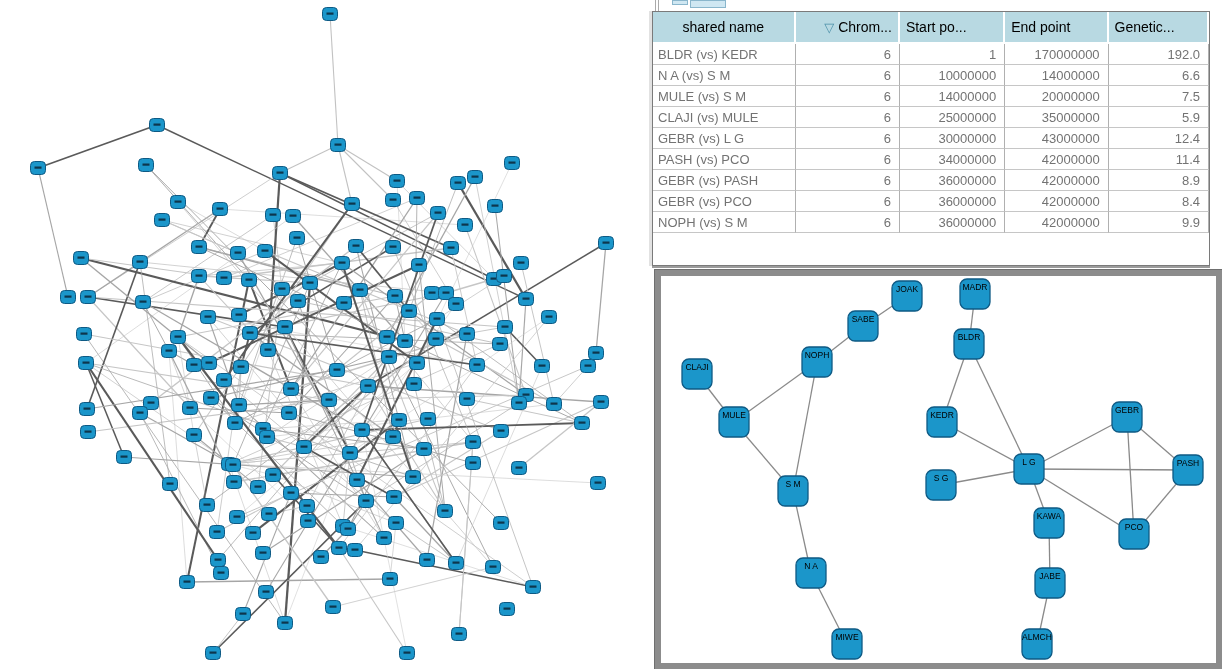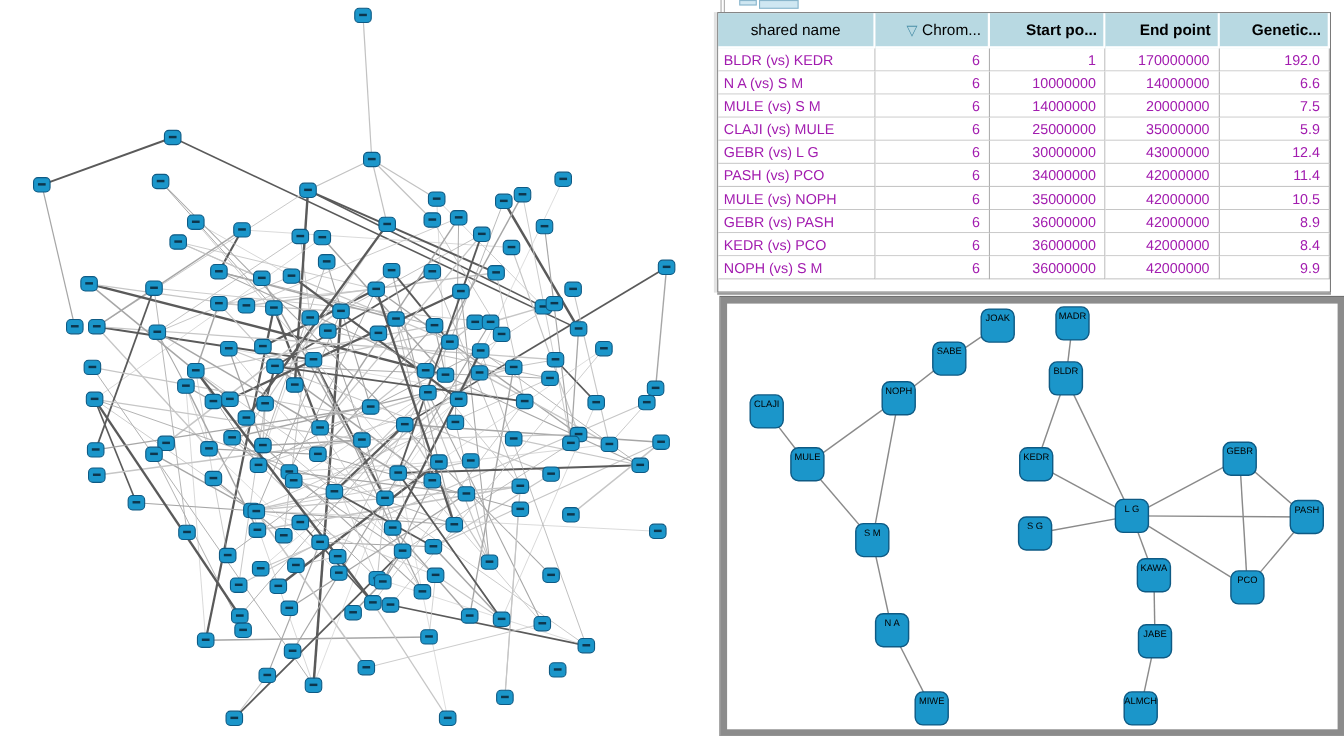--- a/index.html
+++ b/index.html
@@ -19,24 +19,24 @@
     border:1px solid #7a7a7a;background:#ffffff;box-sizing:border-box;
     box-shadow:-3px 0 0 #e2e2e2, 0 2px 0 #9b9b9b;
   }
   #edge-table{border-collapse:separate;border-spacing:0;width:100%;table-layout:fixed;}
   #edge-table th{
     background:#b8d9e2;color:#000;font-size:14px;font-weight:400;
     height:32px;padding:0 6px;border-right:2px solid #ffffff;border-bottom:2px solid #ffffff;
     overflow:hidden;white-space:nowrap;box-sizing:border-box;
   }
   #edge-table th.c-name{text-align:center;}
-  #edge-table th.c-num{text-align:right;font-weight:bold;}
+  #edge-table th.c-num{text-align:left;}
   #edge-table th.c-chrom{text-align:right;}
   #edge-table td{
-    background:#ffffff;color:#a21caf;font-size:13px;height:21px;padding:0 8px;
+    background:#ffffff;color:#737373;font-size:13px;height:21px;padding:0 8px;
     border-right:1px solid #b0b0b0;border-bottom:1px solid #c6c6c6;
     overflow:hidden;white-space:nowrap;box-sizing:border-box;
   }
   #edge-table td.t-name{text-align:left;padding-left:5px;}
   #edge-table td.t-num{text-align:right;}
   .funnel{color:#4a8fa8;font-size:13px;margin-right:4px;}
   
   #small-net-panel{
     position:absolute;left:655px;top:270px;width:567px;height:399px;z-index:3;
     background:#ffffff;border:6px solid #8c8c8c;outline:1px solid #6f6f6f;box-sizing:border-box;
@@ -984,35 +984,28 @@
           <td class="t-num">12.4</td>
         </tr>
         <tr>
           <td class="t-name">PASH (vs) PCO</td>
           <td class="t-num">6</td>
           <td class="t-num">34000000</td>
           <td class="t-num">42000000</td>
           <td class="t-num">11.4</td>
         </tr>
         <tr>
-          <td class="t-name">MULE (vs) NOPH</td>
-          <td class="t-num">6</td>
-          <td class="t-num">35000000</td>
-          <td class="t-num">42000000</td>
-          <td class="t-num">10.5</td>
-        </tr>
-        <tr>
           <td class="t-name">GEBR (vs) PASH</td>
           <td class="t-num">6</td>
           <td class="t-num">36000000</td>
           <td class="t-num">42000000</td>
           <td class="t-num">8.9</td>
         </tr>
         <tr>
-          <td class="t-name">KEDR (vs) PCO</td>
+          <td class="t-name">GEBR (vs) PCO</td>
           <td class="t-num">6</td>
           <td class="t-num">36000000</td>
           <td class="t-num">42000000</td>
           <td class="t-num">8.4</td>
         </tr>
         <tr>
           <td class="t-name">NOPH (vs) S M</td>
           <td class="t-num">6</td>
           <td class="t-num">36000000</td>
           <td class="t-num">42000000</td>

